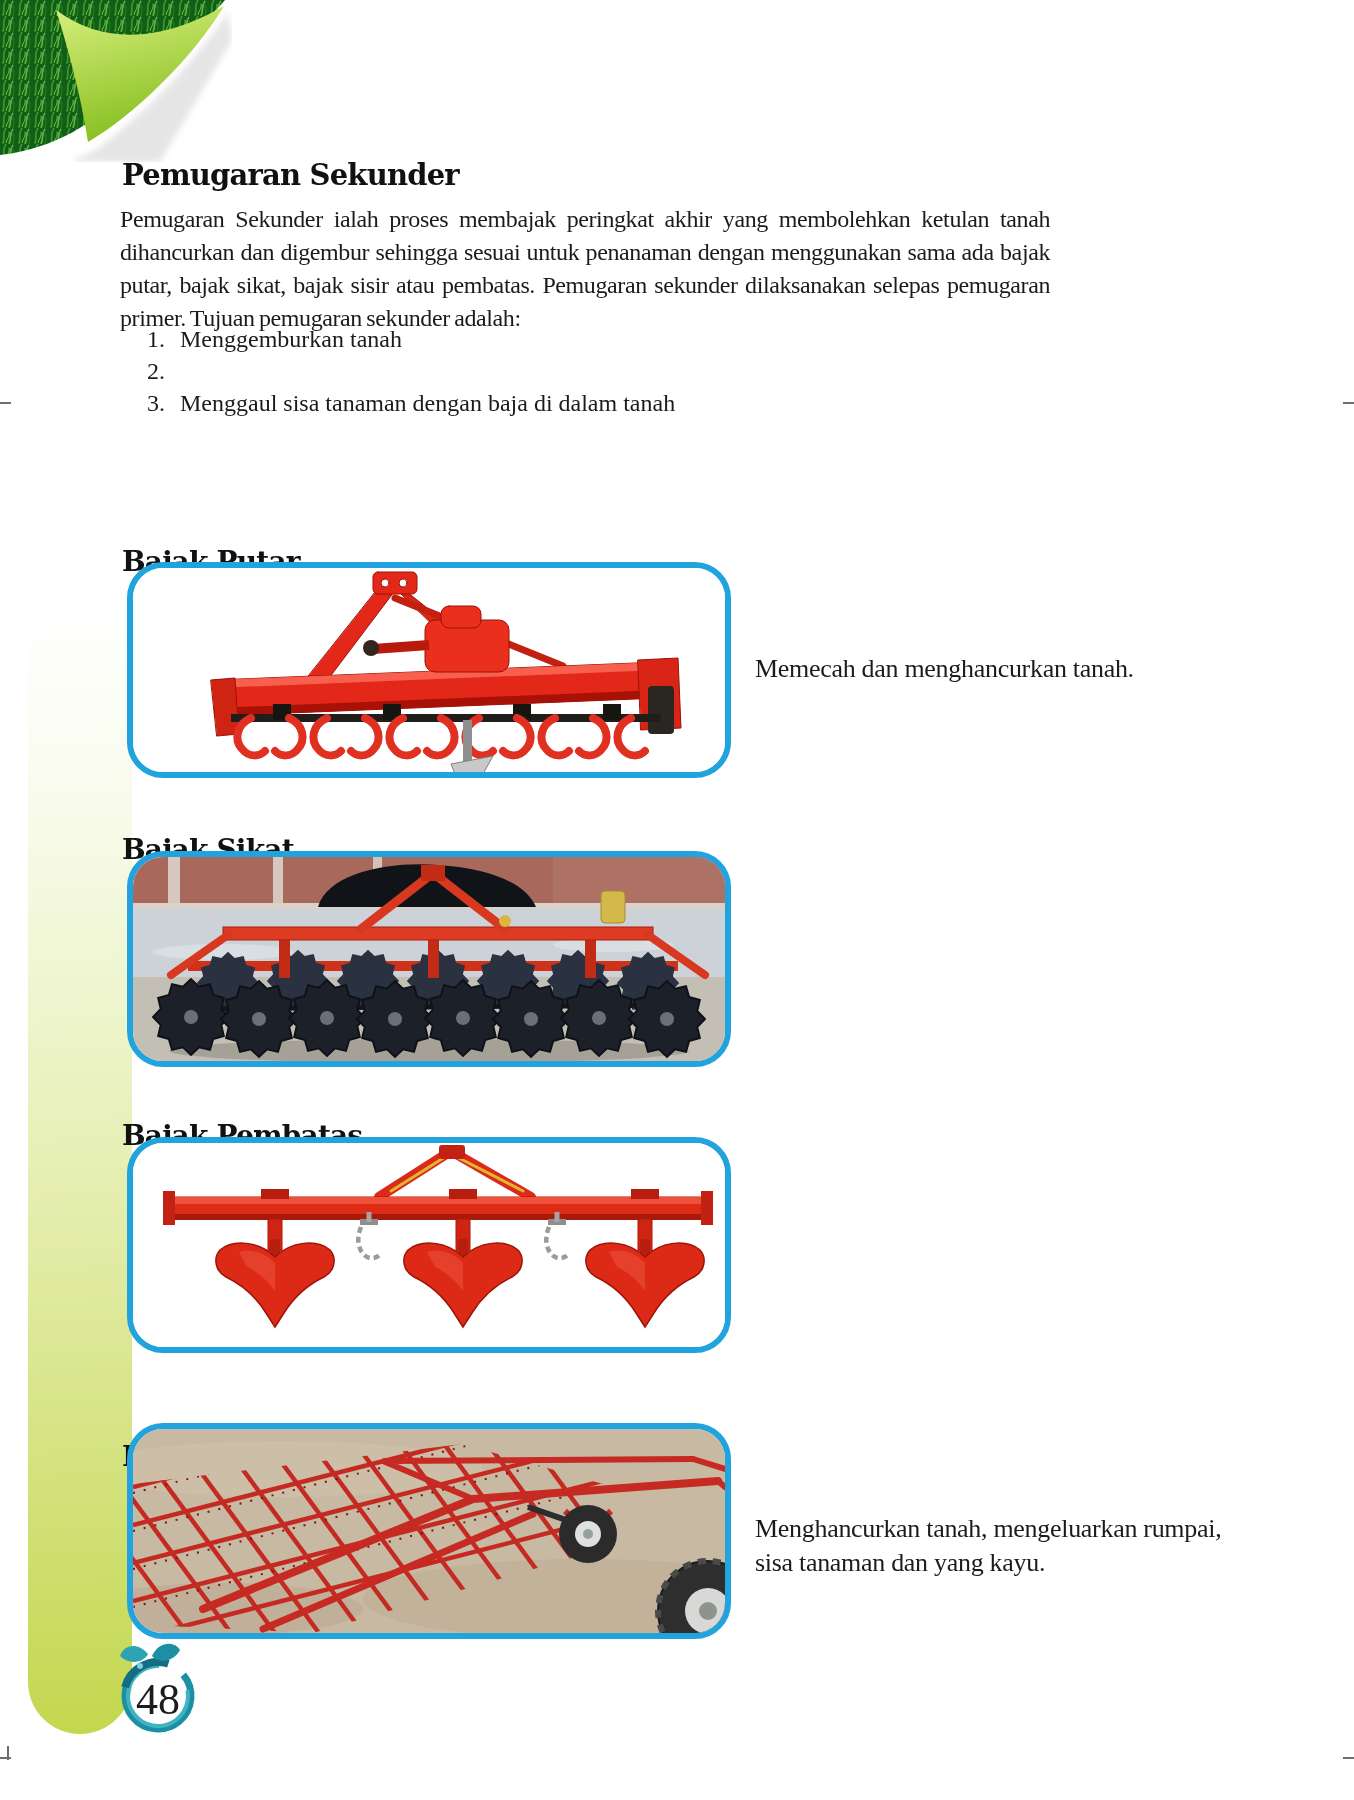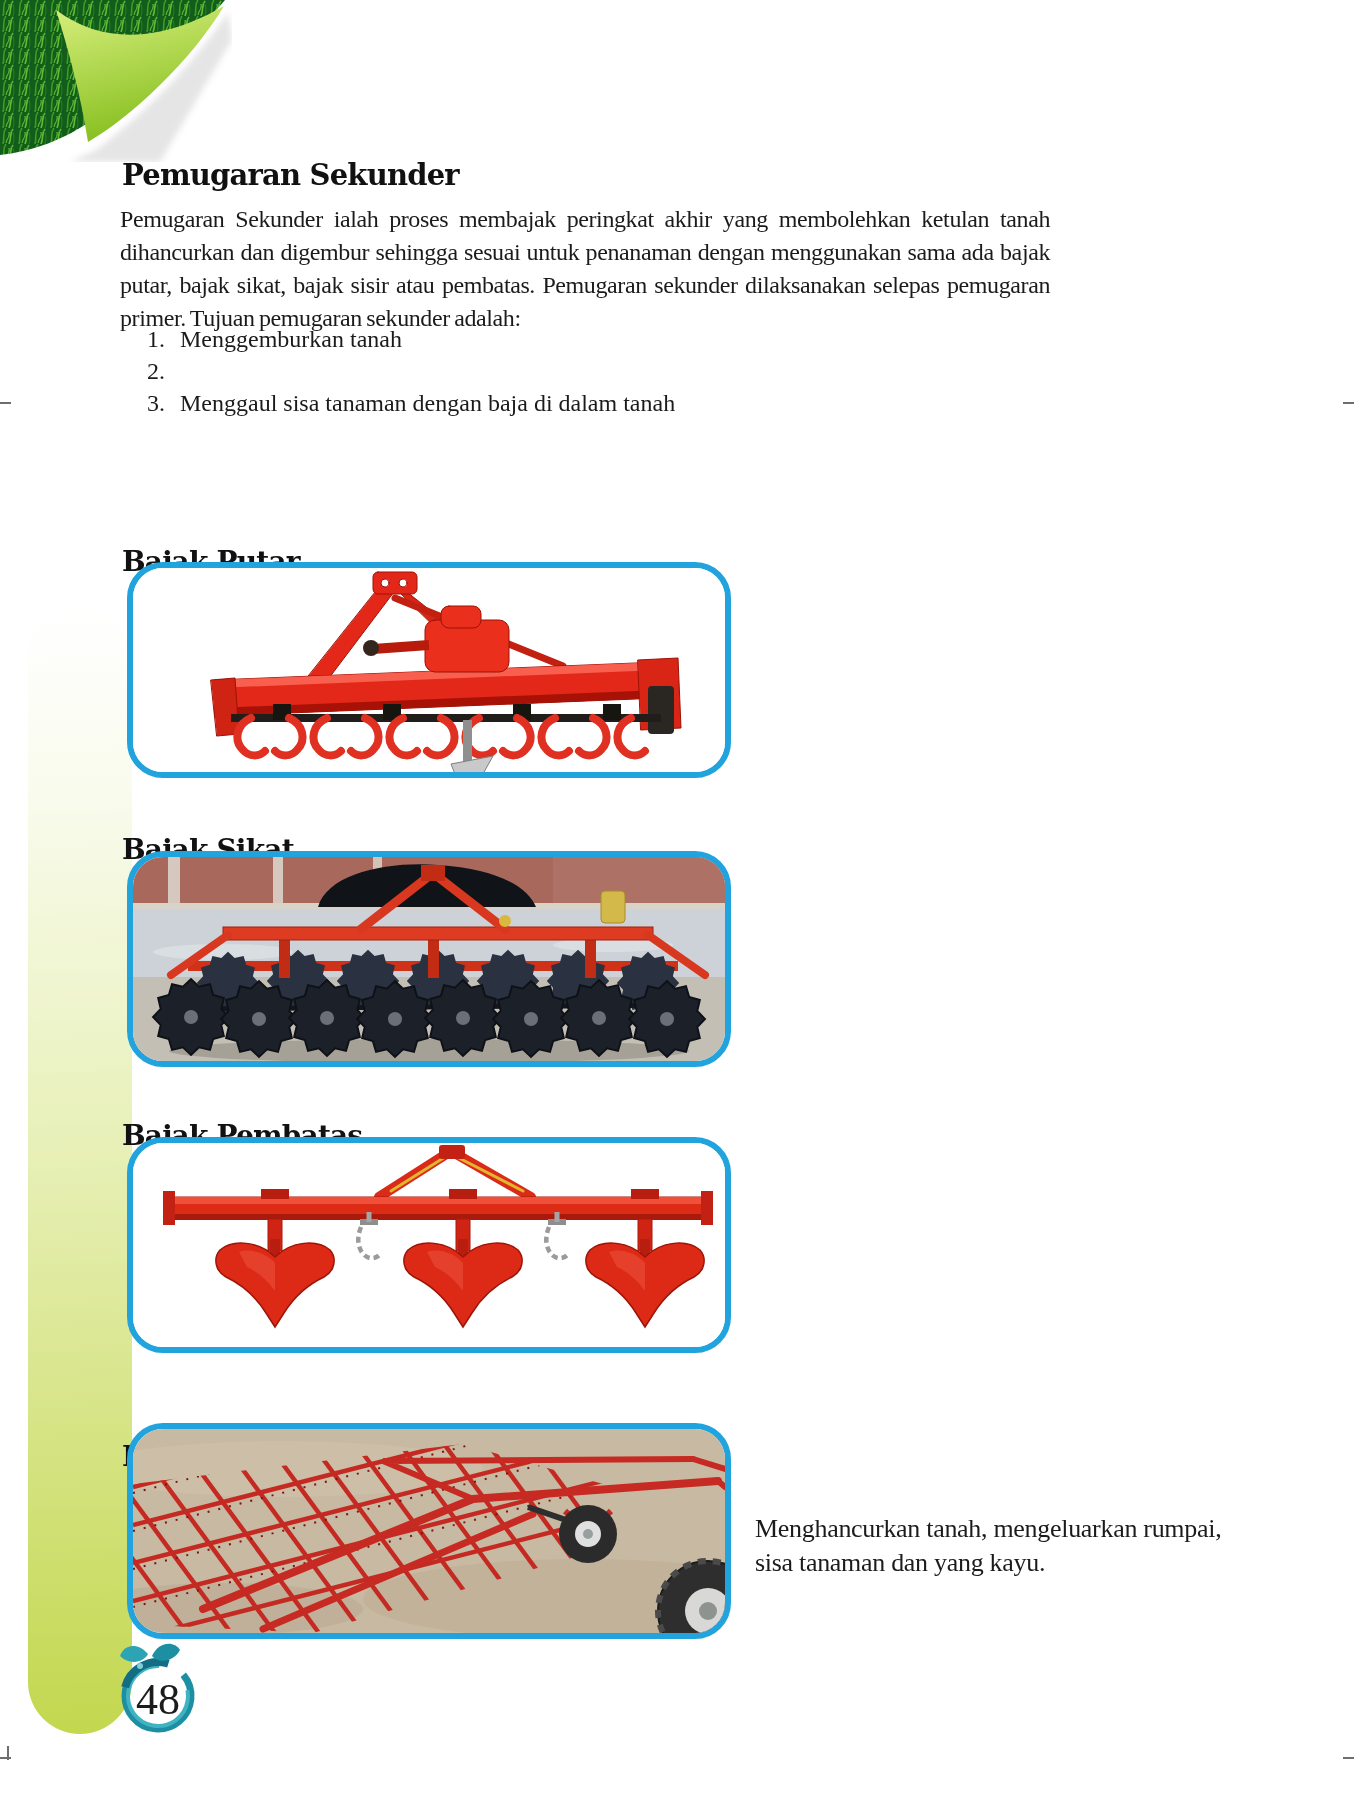--- a/index.html
+++ b/index.html
@@ -127,20 +127,21 @@
         <path d="M346,150 c-14,6 -18,22 -8,32 c6,7 16,7 22,1"></path>
         <path d="M384,150 c14,6 18,22 8,32 c-6,7 -16,7 -22,1"></path>
         <path d="M422,150 c-14,6 -18,22 -8,32 c6,7 16,7 22,1"></path>
         <path d="M460,150 c14,6 18,22 8,32 c-6,7 -16,7 -22,1"></path>
         <path d="M498,150 c-14,6 -18,22 -8,32 c6,7 16,7 22,1"></path>
       </g>
       <rect x="330" y="152" width="9" height="46" fill="#8f8f8f"></rect>
       <polygon points="318,196 360,188 350,206 322,206" fill="#c9c9c9" stroke="#7f7f7f"></polygon>
     </svg>
   </div>
+  <p class="caption" style="top:626px;width:460px;">Memecah dan menghancurkan tanah.</p>
 
   <h2 class="sec-heading" style="top:810px;">Bajak Sikat</h2>
   <div class="frame" style="top:851px;">
     <svg viewBox="0 0 592 204" preserveAspectRatio="none">
       <defs>
         <path id="disc" d="M40,0 L31.9,8.5 L34.6,20 L23.3,23.3 L20,34.6 L8.5,31.9 L0,40 L-8.5,31.9 L-20,34.6 L-23.3,23.3 L-34.6,20 L-31.9,8.5 L-40,0 L-31.9,-8.5 L-34.6,-20 L-23.3,-23.3 L-20,-34.6 L-8.5,-31.9 L0,-40 L8.5,-31.9 L20,-34.6 L23.3,-23.3 L34.6,-20 L31.9,-8.5 Z"></path>
       </defs>
       <rect width="592" height="204" fill="#ccd2d7"></rect>
       <rect x="0" y="0" width="592" height="48" fill="#a8685c"></rect>
       <rect x="420" y="0" width="172" height="46" fill="#ad7265"></rect>

